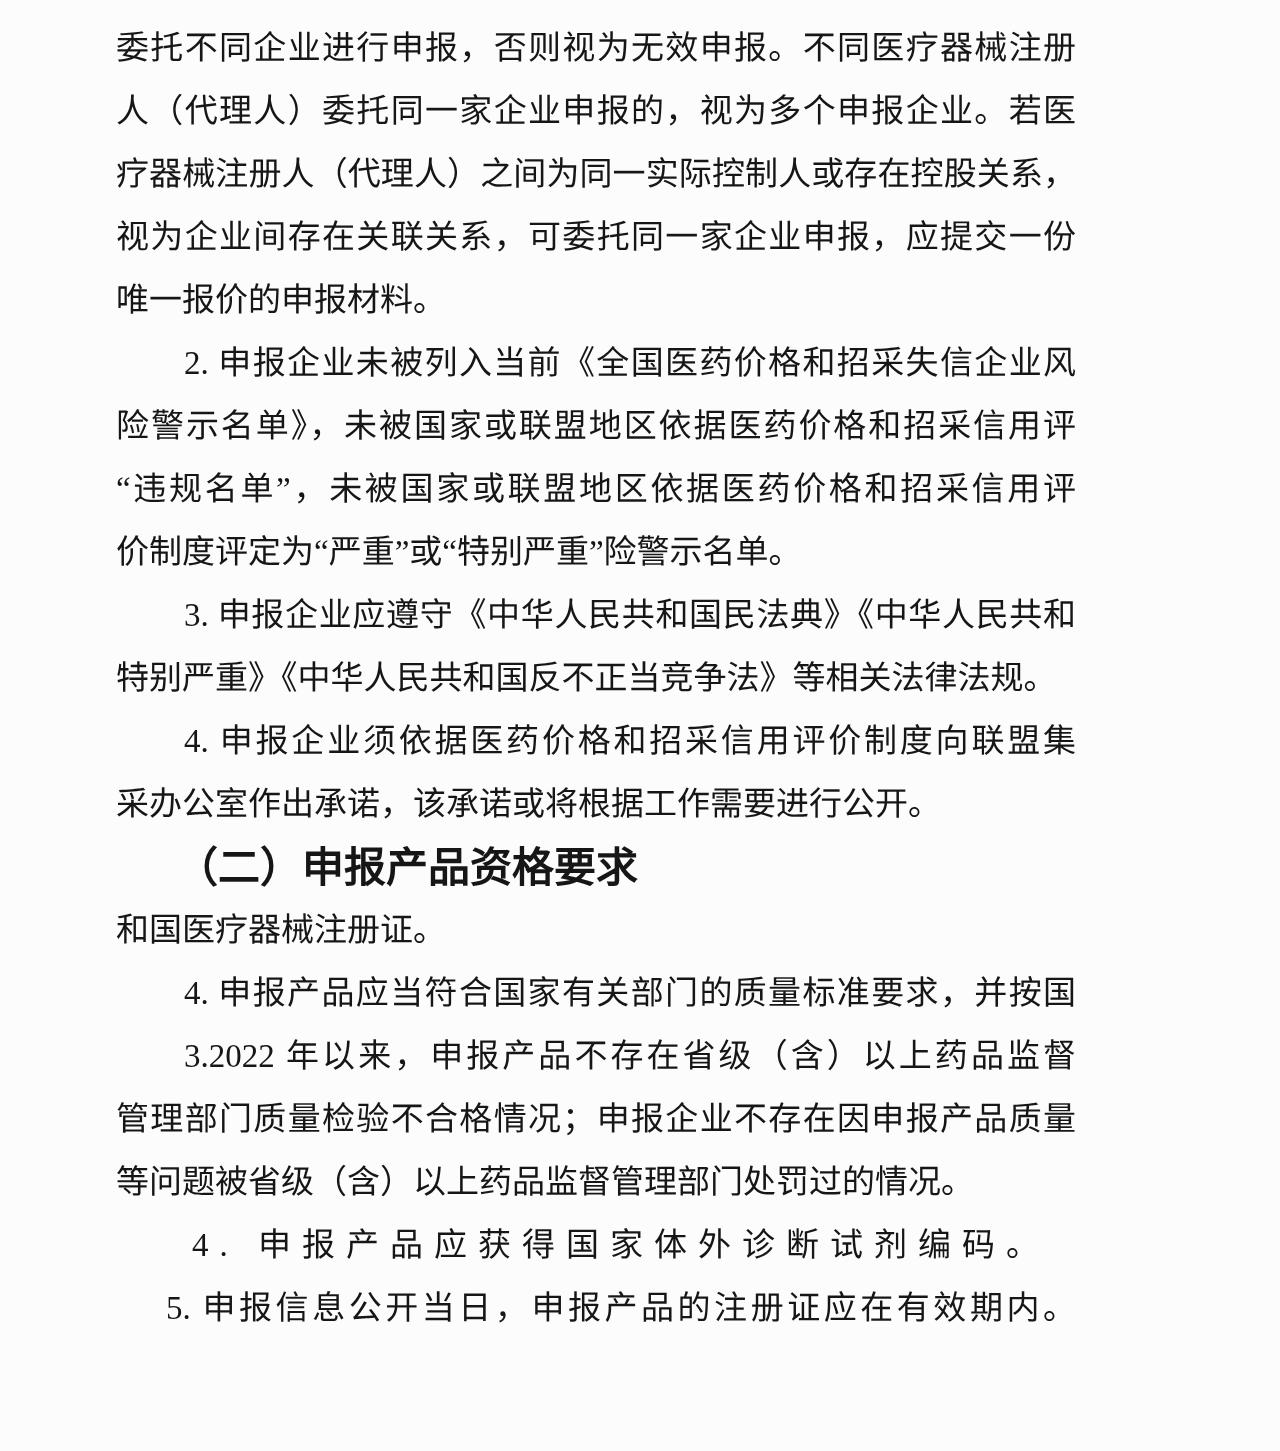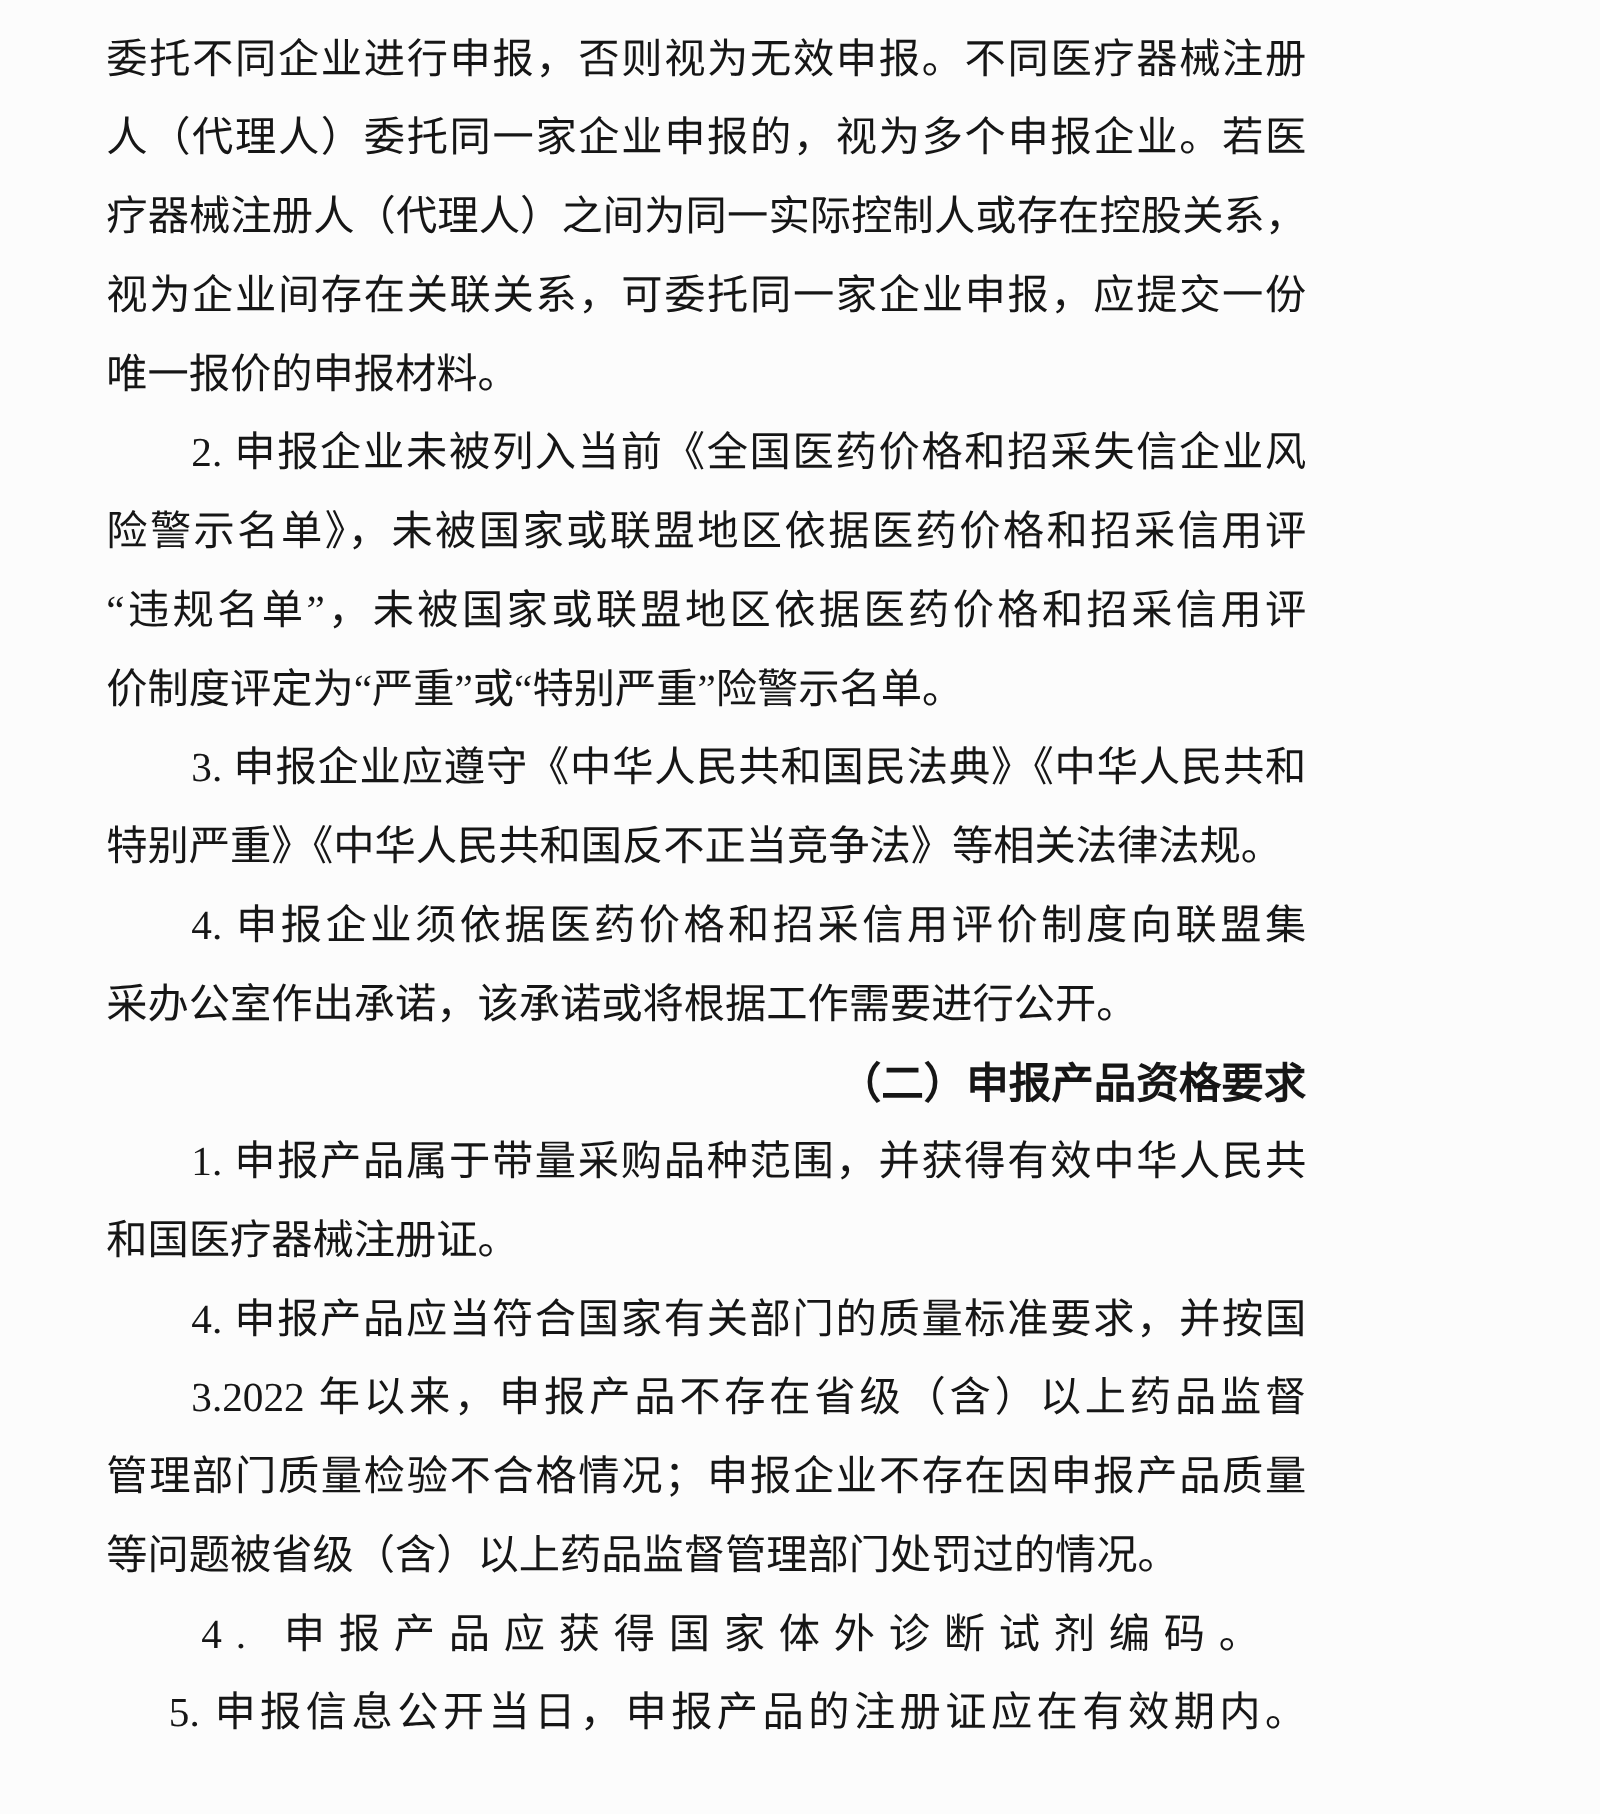--- a/index.html
+++ b/index.html
@@ -9,21 +9,21 @@
   * { margin: 0; padding: 0; box-sizing: border-box; }
   html, body {
     width: 1280px;
     height: 1451px;
     overflow: hidden;
     background: var(--bg);
   }
   .page {
     width: 1280px;
     height: 1075px;
-    padding: 17px 160px 0 85px;
+    padding: 17px 160px 0 116px;
     background: var(--bg);
   }
   .line {
     width: 960px;
     font-family: "Liberation Serif", "DejaVu Serif", serif;
     font-size: 33px;
     line-height: 63px;
     color: var(--fg);
     text-align: left;
     white-space: pre-wrap;
@@ -35,22 +35,21 @@
     text-align-last: justify;
   }
   
   .ind    { padding-left: 68px; }
   .ind-sm { padding-left: 50px; text-align: center; }
   .ind-h  { padding-left: 60px; }
   
   .heading {
     font-family: "Liberation Sans", "DejaVu Sans", sans-serif;
     font-weight: 700;
-    font-size: 34px;
-    text-align: right;
+    font-size: 42px;
   }
   
   .spread { letter-spacing: 11px; }
 </style>
 </head>
 <body>
 
 <div class="page">
     <div class="line j">委托不同企业进行申报，否则视为无效申报。不同医疗器械注册</div>
     <div class="line j">人（代理人）委托同一家企业申报的，视为多个申报企业。若医</div>
@@ -59,21 +58,20 @@
     <div class="line">唯一报价的申报材料。</div>
     <div class="line j ind">2. 申报企业未被列入当前《全国医药价格和招采失信企业风</div>
     <div class="line j">险警示名单》，未被国家或联盟地区依据医药价格和招采信用评</div>
     <div class="line j">“违规名单”，未被国家或联盟地区依据医药价格和招采信用评</div>
     <div class="line">价制度评定为“严重”或“特别严重”险警示名单。</div>
     <div class="line j ind">3. 申报企业应遵守《中华人民共和国民法典》《中华人民共和</div>
     <div class="line">特别严重》《中华人民共和国反不正当竞争法》等相关法律法规。</div>
     <div class="line j ind">4. 申报企业须依据医药价格和招采信用评价制度向联盟集</div>
     <div class="line">采办公室作出承诺，该承诺或将根据工作需要进行公开。</div>
     <div class="line heading ind-h">（二）申报产品资格要求</div>
-    <div class="line j ind">1. 申报产品属于带量采购品种范围，并获得有效中华人民共</div>
     <div class="line">和国医疗器械注册证。</div>
     <div class="line j ind">4. 申报产品应当符合国家有关部门的质量标准要求，并按国</div>
     <div class="line j ind">3.2022 年以来，申报产品不存在省级（含）以上药品监督</div>
     <div class="line j">管理部门质量检验不合格情况；申报企业不存在因申报产品质量</div>
     <div class="line">等问题被省级（含）以上药品监督管理部门处罚过的情况。</div>
     <div class="line ind-sm spread">4. 申报产品应获得国家体外诊断试剂编码。</div>
     <div class="line j ind-sm">5. 申报信息公开当日，申报产品的注册证应在有效期内。</div>
   </div>
 
 </body></html>

